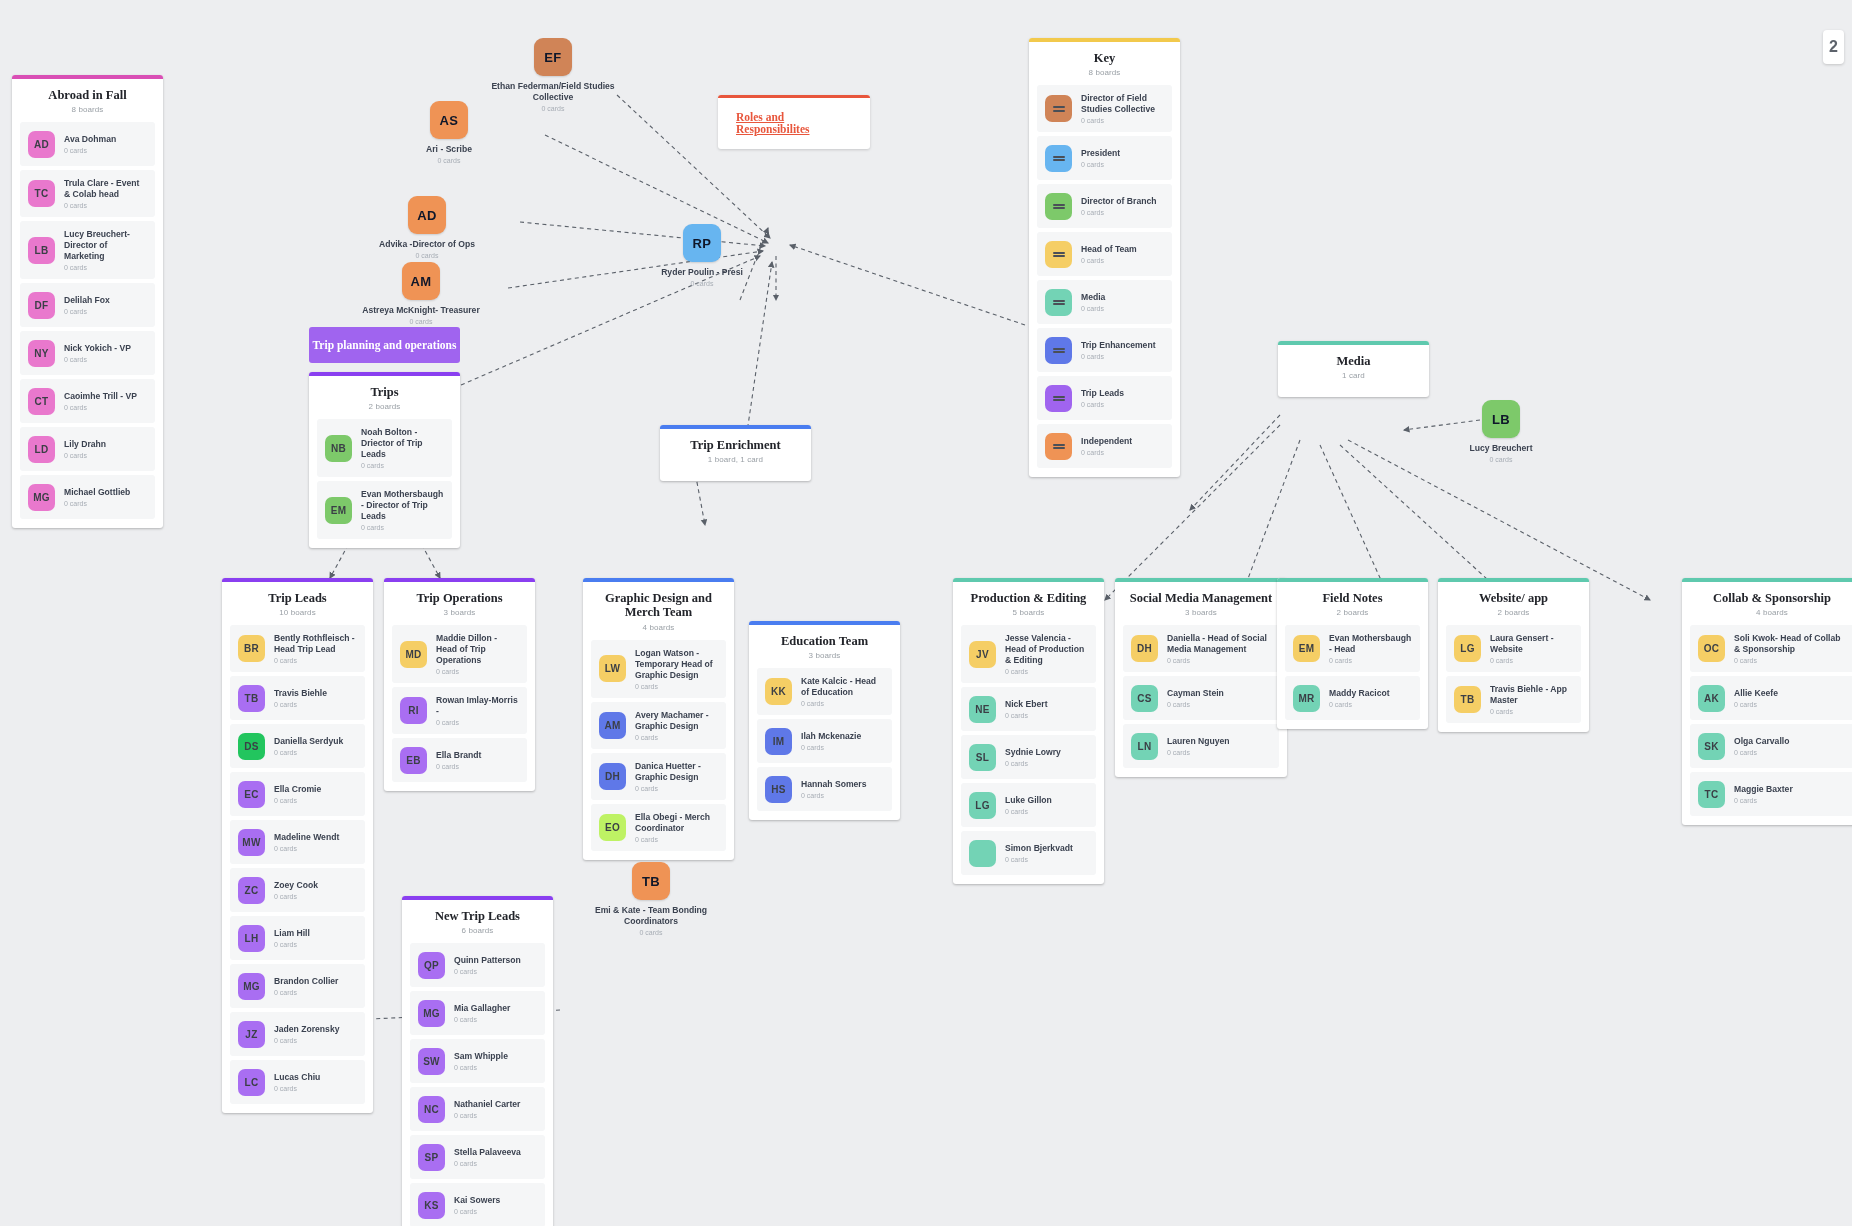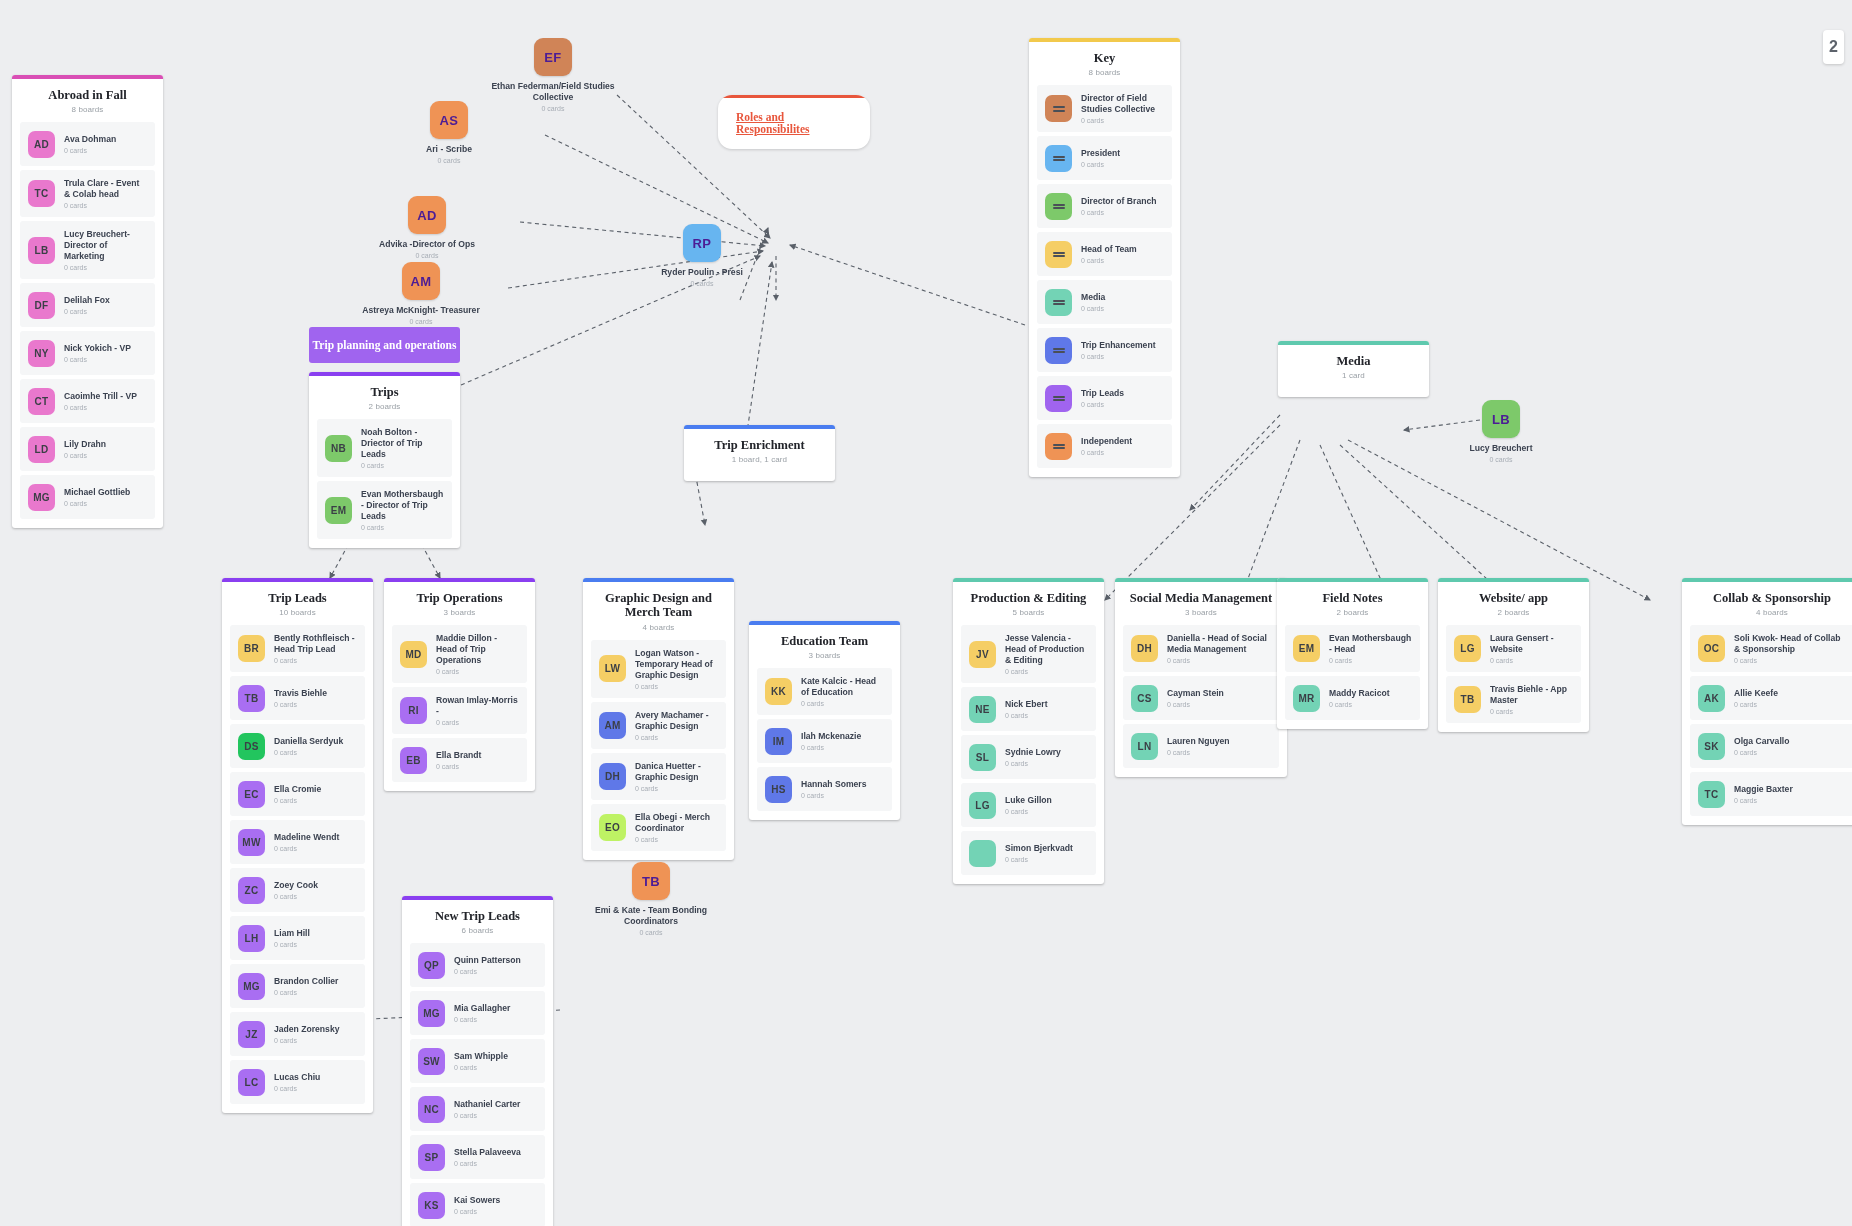--- a/index.html
+++ b/index.html
@@ -46,35 +46,35 @@
   }
   .rtxt { min-width:0; }
   .rname { font-size:8.6px; font-weight:bold; color:#3b4250; line-height:1.28; }
   .rcards { font-size:7px; color:#a7adb5; margin-top:2px; }
 
   
   .node { position:absolute; text-align:center; width:150px; }
   .node .nav {
     width:38px; height:38px; border-radius:9px; margin:0 auto;
     display:flex; align-items:center; justify-content:center;
-    font-size:13px; font-weight:bold; color:#4c1d95; letter-spacing:.4px;
+    font-size:13px; font-weight:bold; color:#0f172a; letter-spacing:.4px;
     box-shadow:0 1px 2px rgba(0,0,0,.14);
   }
   .node .nname { font-size:8.6px; font-weight:bold; color:#3b4250; margin-top:5px; line-height:1.3; }
   .node .ncards { font-size:7px; color:#a7adb5; margin-top:2px; }
 
   
   .banner {
     position:absolute; border-radius:3px;
     display:flex; align-items:center; justify-content:center;
     font-family:"Liberation Serif", serif; font-weight:bold;
     text-align:center;
   }
   .rr-card {
-    position:absolute; background:#fff; border-radius:14px;
+    position:absolute; background:#fff; border-radius:3px;
     box-shadow:0 1px 3px rgba(0,0,0,.16);
     overflow:hidden;
   }
   .rr-card .topbar { height:3px; background:#e8563c; }
   .rr-card .rr-txt {
     font-family:"Liberation Serif", serif; font-weight:bold;
     color:#e8563c; text-decoration:underline; font-size:11.5px;
     padding:13px 18px 14px; display:block;
   }
 
@@ -322,21 +322,21 @@
           </div>
           <div class="brow">
             <div class="av" style="background:#7dc96a">EM</div>
             <div class="rtxt">
               <div class="rname">Evan Mothersbaugh - Director of Trip Leads</div>
               <div class="rcards">0 cards</div>
             </div>
           </div>
         </div>
       </div>
-      <div class="board" style="left: 684px; top: 425px; width: 151px;">
+      <div class="board" style="left: 660px; top: 425px; width: 151px;">
         <div class="topbar" style="background: rgb(74, 125, 240);"></div>
         <div class="bhead">
           <div class="btitle">Trip Enrichment</div>
           <div class="bsub">1 board, 1 card</div>
         </div>
       </div>
       <div class="board" style="left: 1278px; top: 341px; width: 151px;">
         <div class="topbar" style="background: rgb(95, 201, 174);"></div>
         <div class="bhead">
           <div class="btitle">Media</div>

